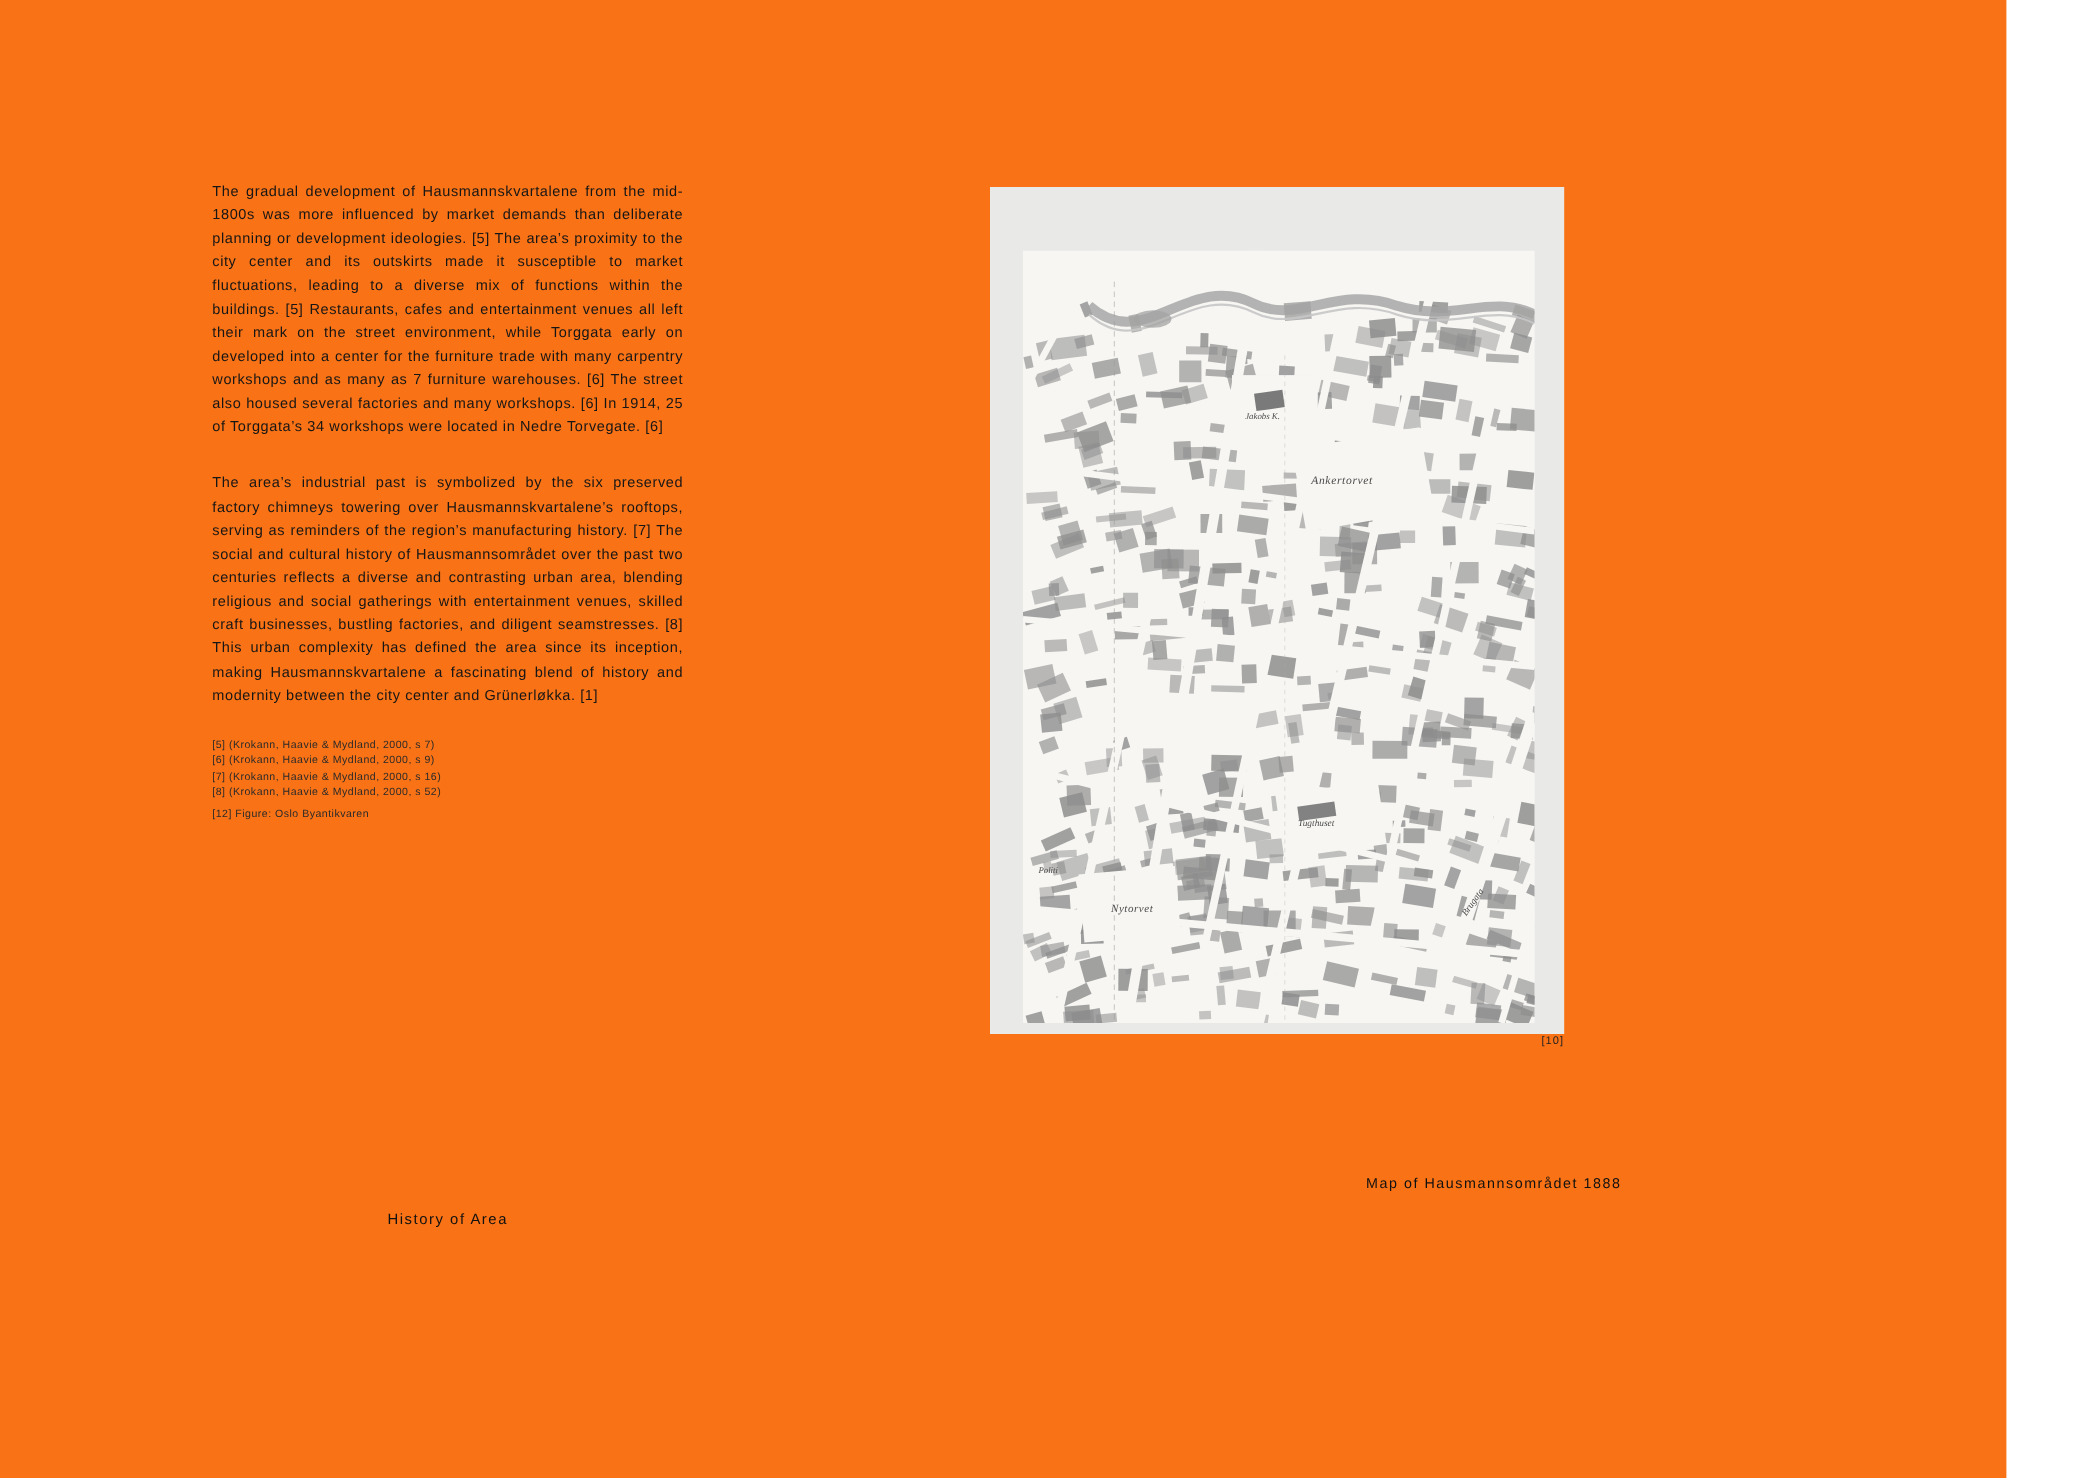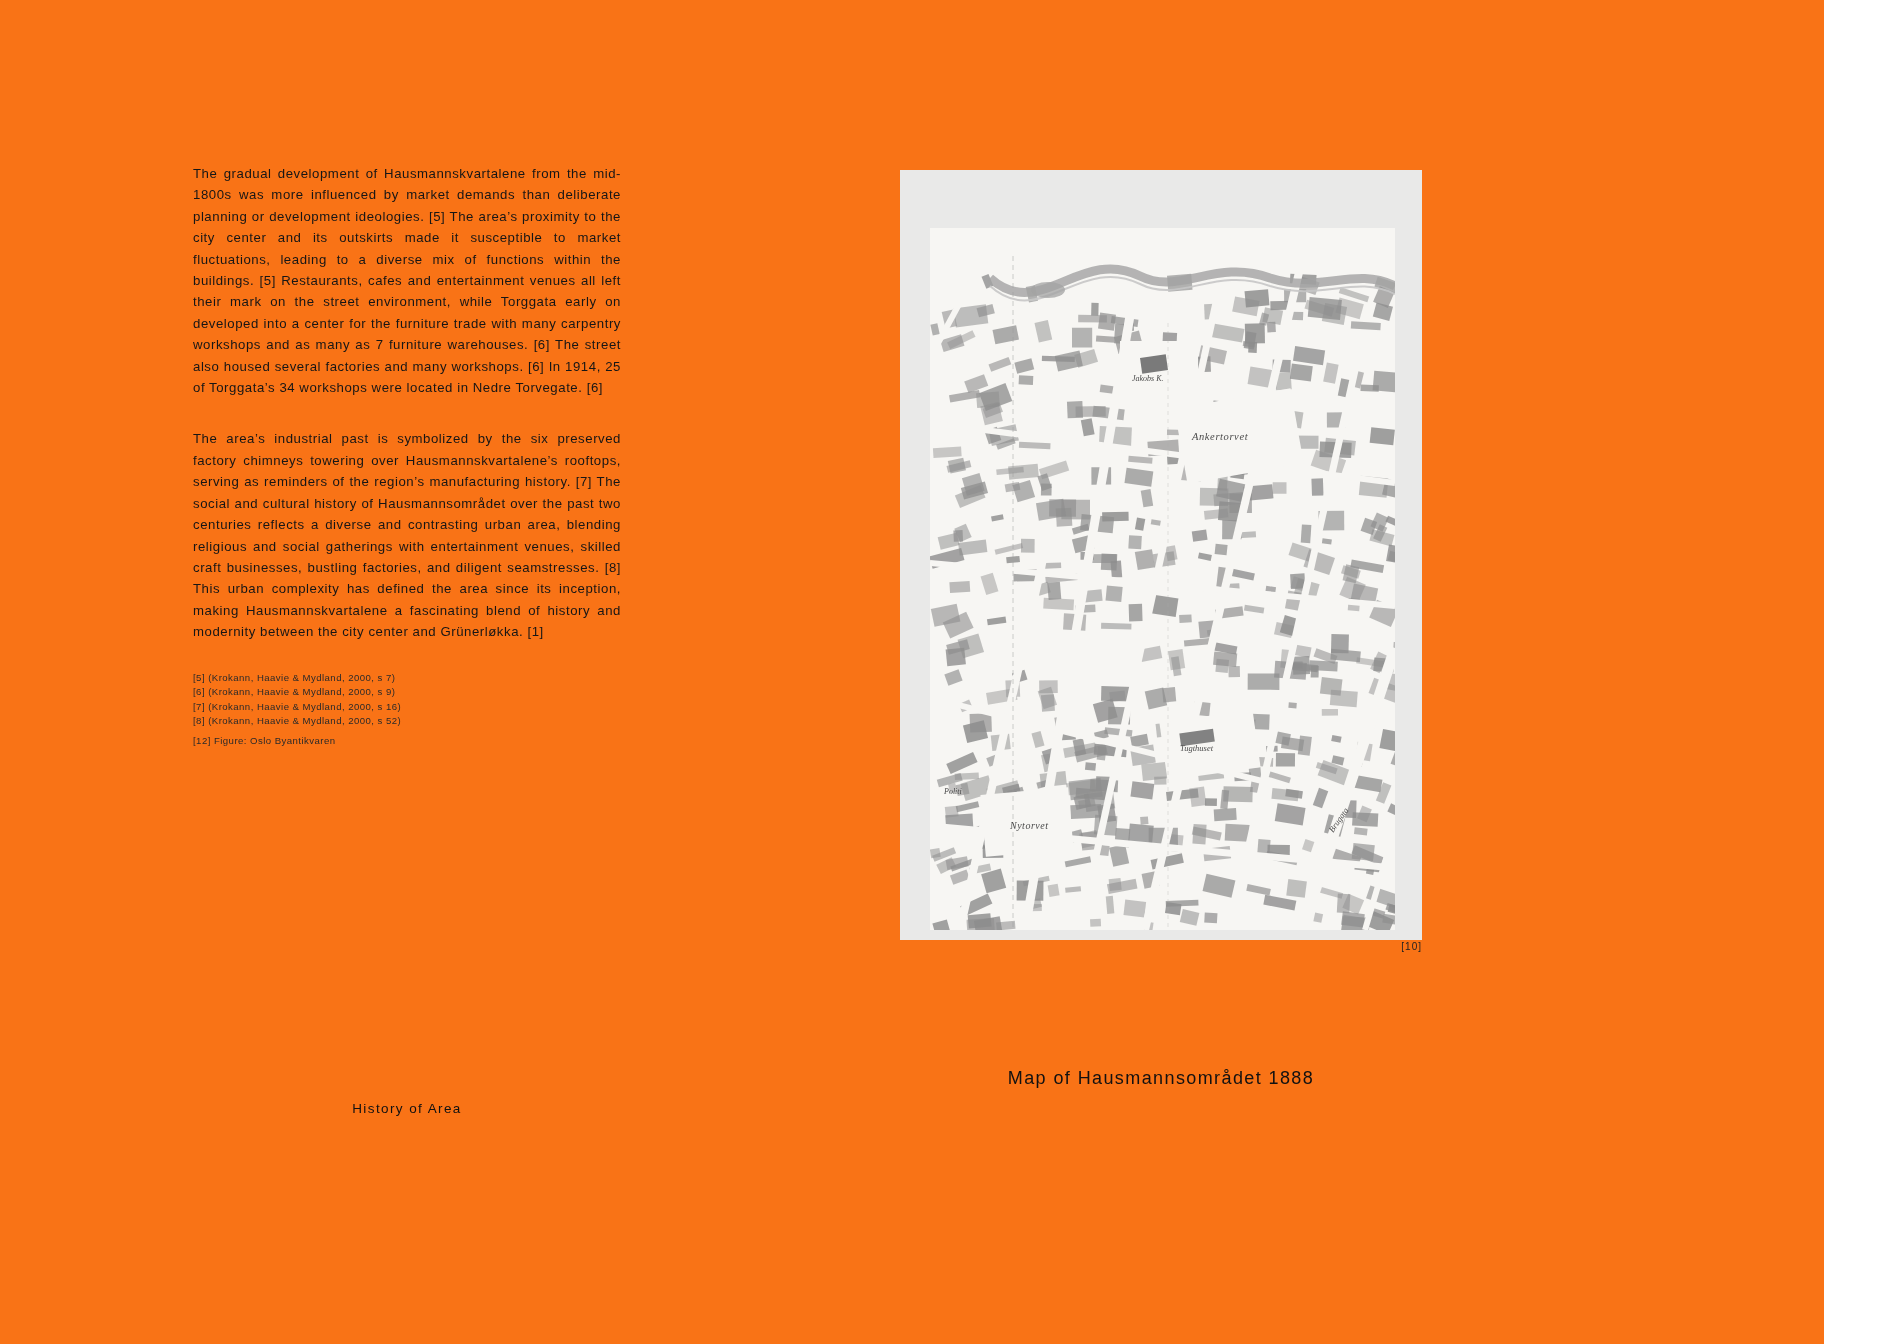--- a/index.html
+++ b/index.html
@@ -57,23 +57,23 @@
   .footer-left{
     position:absolute;
     left:193px;top:1101px;width:428px;
     text-align:center;
     font-size:13.5px;
     letter-spacing:1.4px;
     color:#111;
   }
   .footer-right{
     position:absolute;
-    left:900px;top:1068px;width:522px;
-    text-align:center;
-    font-size:18px;
+    left:952px;top:1068px;width:522px;
+    text-align:right;
+    font-size:13px;
     letter-spacing:1.4px;
     color:#111;
   }
   .map-label{
     font-family:"Liberation Serif", serif;
     font-style:italic;
     fill:#4a4a4a;
   }
 </style>
 </head>

